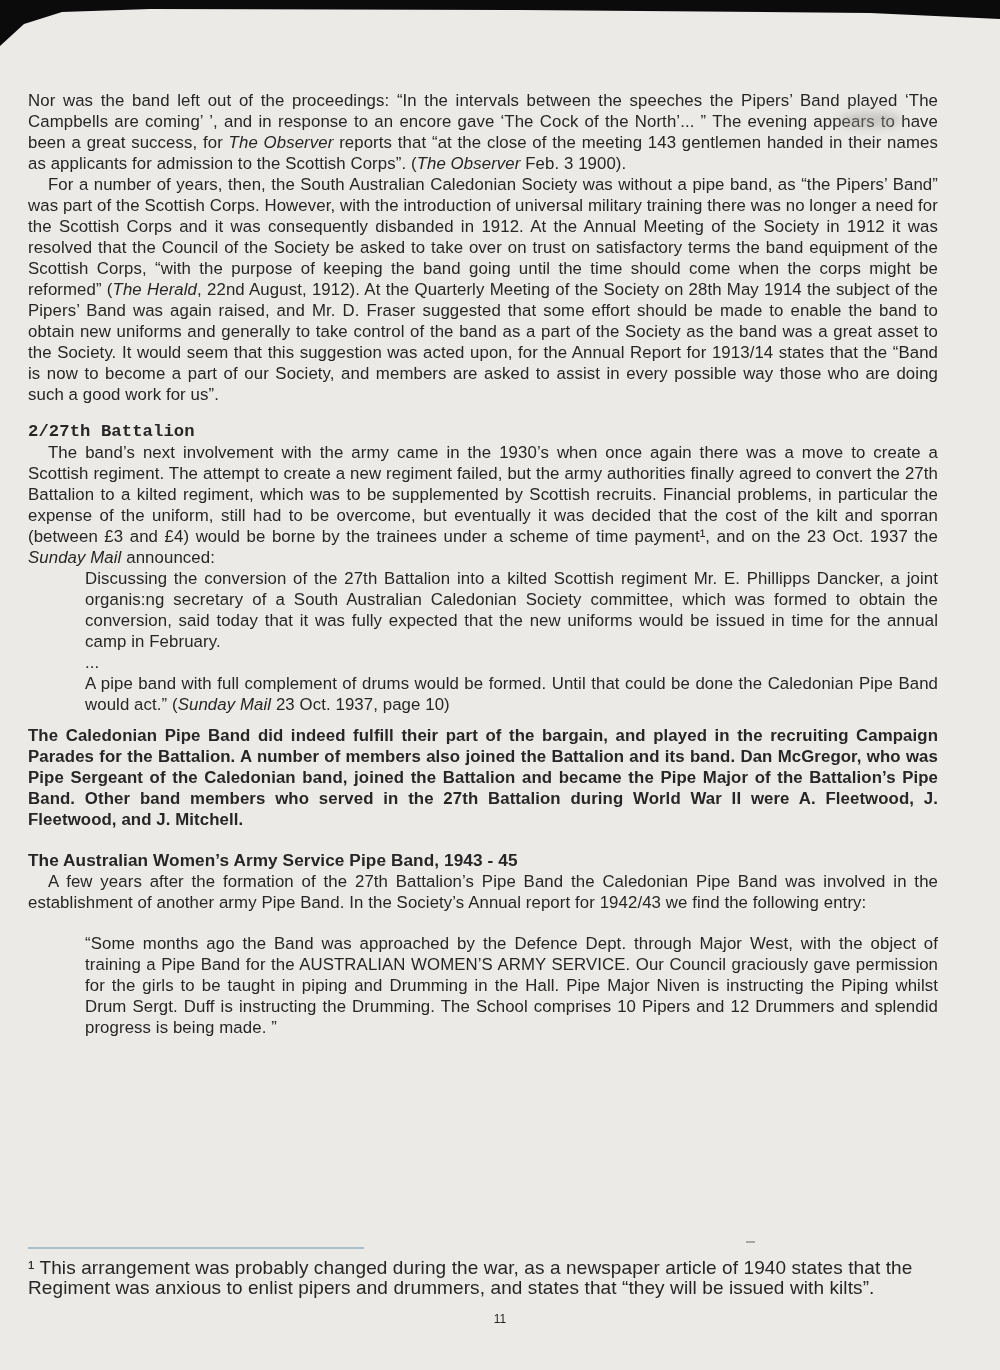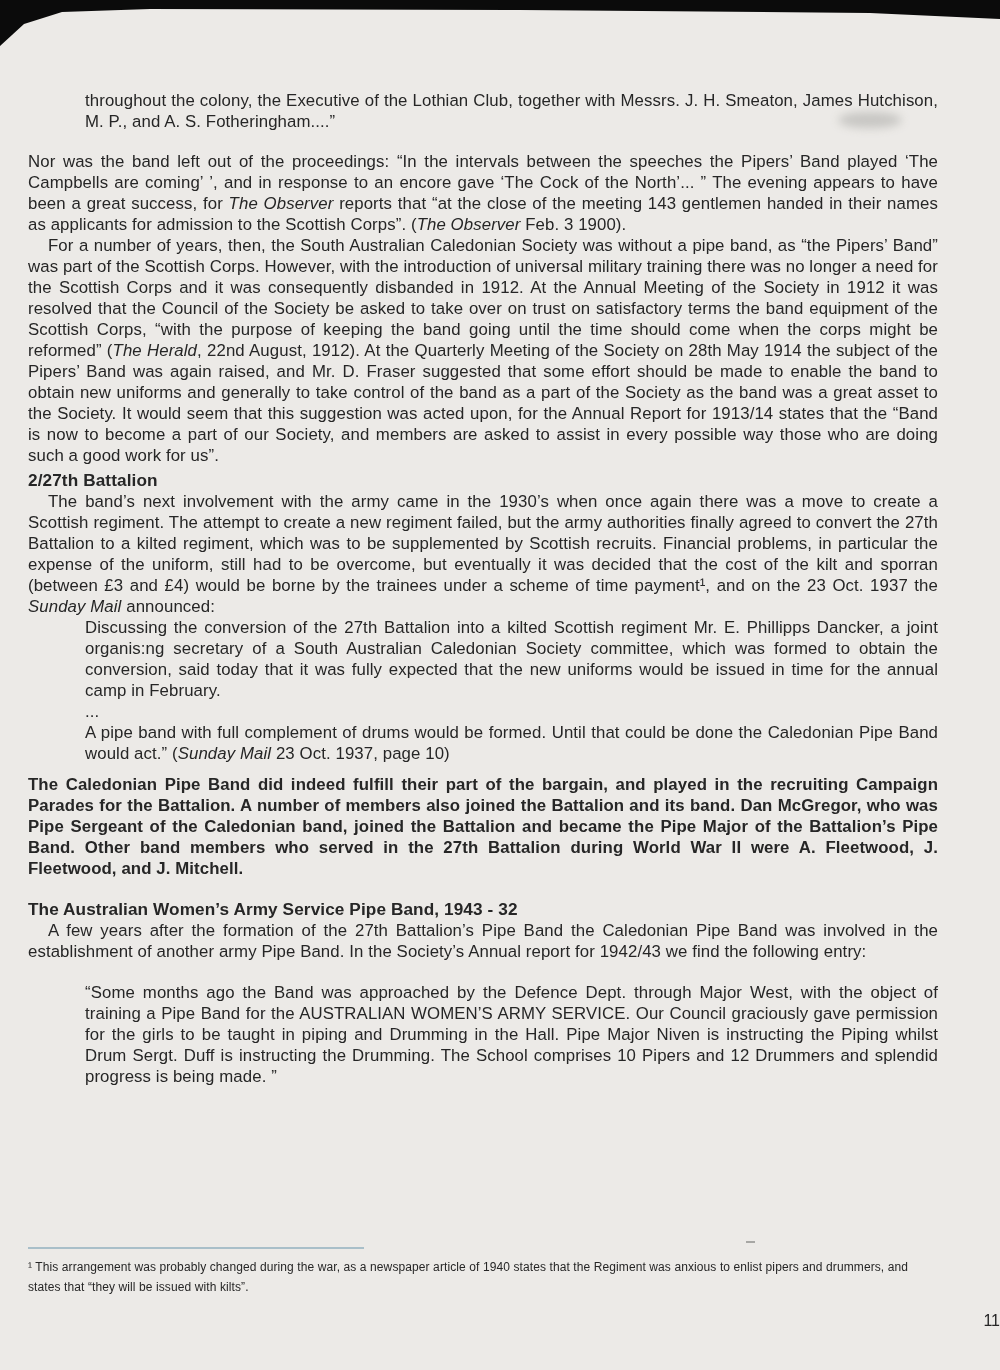--- a/index.html
+++ b/index.html
@@ -29,69 +29,68 @@
     letter-spacing: 0.1px;
     text-align: justify;
     font-weight: normal;
   }
   h2 { font-weight: bold; font-size: 17.2px; }
   .it { font-style: italic; }
   .bq { margin-left: 57px; }
   .indent { text-indent: 20px; }
   .mb-line { margin-bottom: 19px; }
   .mt-line { margin-top: 19px; }
-  .mt-half { margin-top: 4px; }
+  .mt-half { margin-top: 16px; font-family: Liberation Mono, monospace; }
   .mt-para { margin-top: 10px; font-weight: bold; }
   .mt-head { margin-top: 20px; }
   .centered { text-align: center; }
 
   .footnote-area { position: absolute; left: 28px; right: 62px; top: 1247px; }
   .rule { width: 336px; height: 2px; background: #a9bfc9; margin-bottom: 9px; }
-  .footnote { font-size: 12px; line-height: 19.5px; text-align: left; }
+  .footnote { font-size: 19px; line-height: 19.5px; text-align: left; }
   .pageno {
     position: absolute; top: 1312px; left: 0; width: 100%;
-    text-align: right; font-size: 16px;
+    text-align: center; font-size: 12px;
   }
 </style>
 </head>
 <body style="background: rgb(236, 234, 231); color: rgb(38, 38, 38);">
 
 <div class="page">
 
   <svg class="scan-top" width="1000" height="50" viewBox="0 0 1000 50">
     <polygon fill="#0b0b0b" points="0,0 1000,0 1000,19 870,13 520,10 150,9 62,12 24,24 0,46"></polygon>
   </svg>
 
   <div class="smudge"></div>
   <div class="stray"></div>
 
   <main class="content">
 
-    <p class="bq mb-line">throughout the colony, the Executive of the Lothian Club, together with Messrs. J. H. Smeaton, James Hutchison, M. P., and A. S. Fotheringham....”</p>
 
     <p><span>Nor was the band left out of the proceedings: “In the intervals between the speeches the Pipers’ Band played ‘The Campbells are coming’ ’, and in response to an encore gave ‘The Cock of the North’... ” The evening appears to have been a great success, for </span><span class="it">The Observer</span><span> reports that “at the close of the meeting 143 gentlemen handed in their names as applicants for admission to the Scottish Corps”. (</span><span class="it">The Observer</span><span> Feb. 3 1900).</span></p>
 
     <p class="indent"><span>For a number of years, then, the South Australian Caledonian Society was without a pipe band, as “the Pipers’ Band” was part of the Scottish Corps. However, with the introduction of universal military training there was no longer a need for the Scottish Corps and it was consequently disbanded in 1912. At the Annual Meeting of the Society in 1912 it was resolved that the Council of the Society be asked to take over on trust on satisfactory terms the band equipment of the Scottish Corps, “with the purpose of keeping the band going until the time should come when the corps might be reformed” (</span><span class="it">The Herald</span><span>, 22nd August, 1912). At the Quarterly Meeting of the Society on 28th May 1914 the subject of the Pipers’ Band was again raised, and Mr. D. Fraser suggested that some effort should be made to enable the band to obtain new uniforms and generally to take control of the band as a part of the Society as the band was a great asset to the Society. It would seem that this suggestion was acted upon, for the Annual Report for 1913/14 states that the “Band is now to become a part of our Society, and members are asked to assist in every possible way those who are doing such a good work for us”.</span></p>
 
     <h2 class="mt-half">2/27th Battalion</h2>
 
     <p class="indent"><span>The band’s next involvement with the army came in the 1930’s when once again there was a move to create a Scottish regiment. The attempt to create a new regiment failed, but the army authorities finally agreed to convert the 27th Battalion to a kilted regiment, which was to be supplemented by Scottish recruits. Financial problems, in particular the expense of the uniform, still had to be overcome, but eventually it was decided that the cost of the kilt and sporran (between £3 and £4) would be borne by the trainees under a scheme of time payment¹, and on the 23 Oct. 1937 the </span><span class="it">Sunday Mail</span><span> announced:</span></p>
 
 
 
 
     <p class="bq">Discussing the conversion of the 27th Battalion into a kilted Scottish regiment Mr. E. Phillipps Dancker, a joint organis:ng secretary of a South Australian Caledonian Society committee, which was formed to obtain the conversion, said today that it was fully expected that the new uniforms would be issued in time for the annual camp in February.</p>
 
     <p class="bq">...</p>
 
     <p class="bq"><span>A pipe band with full complement of drums would be formed. Until that could be done the Caledonian Pipe Band would act.” (</span><span class="it">Sunday Mail</span><span> 23 Oct. 1937, page 10)</span></p>
 
     <p class="mt-para">The Caledonian Pipe Band did indeed fulfill their part of the bargain, and played in the recruiting Campaign Parades for the Battalion. A number of members also joined the Battalion and its band. Dan McGregor, who was Pipe Sergeant of the Caledonian band, joined the Battalion and became the Pipe Major of the Battalion’s Pipe Band. Other band members who served in the 27th Battalion during World War II were A. Fleetwood, J. Fleetwood, and J. Mitchell.</p>
 
-    <h2 class="mt-head">The Australian Women’s Army Service Pipe Band, 1943 - 32</h2>
+    <h2 class="mt-head">The Australian Women’s Army Service Pipe Band, 1943 - 45</h2>
 
     <p class="indent">A few years after the formation of the 27th Battalion’s Pipe Band the Caledonian Pipe Band was involved in the establishment of another army Pipe Band. In the Society’s Annual report for 1942/43 we find the following entry:</p>
 
     <p class="bq mt-head">“Some months ago the Band was approached by the Defence Dept. through Major West, with the object of training a Pipe Band for the AUSTRALIAN WOMEN’S ARMY SERVICE. Our Council graciously gave permission for the girls to be taught in piping and Drumming in the Hall. Pipe Major Niven is instructing the Piping whilst Drum Sergt. Duff is instructing the Drumming. The School comprises 10 Pipers and 12 Drummers and splendid progress is being made. ”</p>
 
   </main>
 
   <footer class="footnote-area">
     <div class="rule" style="background: rgb(169, 191, 201);"></div>
     <p class="footnote">¹ This arrangement was probably changed during the war, as a newspaper article of 1940 states that the Regiment was anxious to enlist pipers and drummers, and states that “they will be issued with kilts”.</p>

